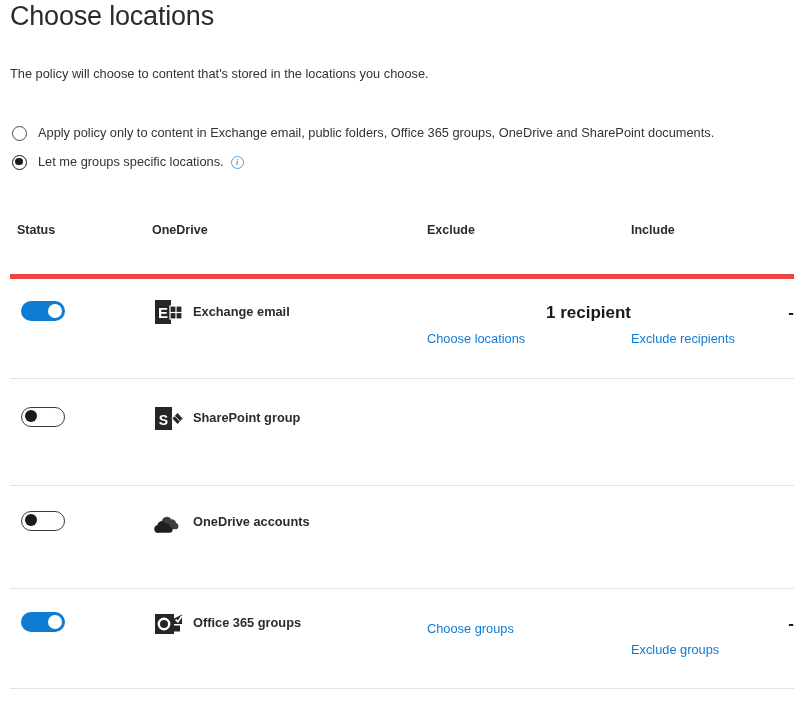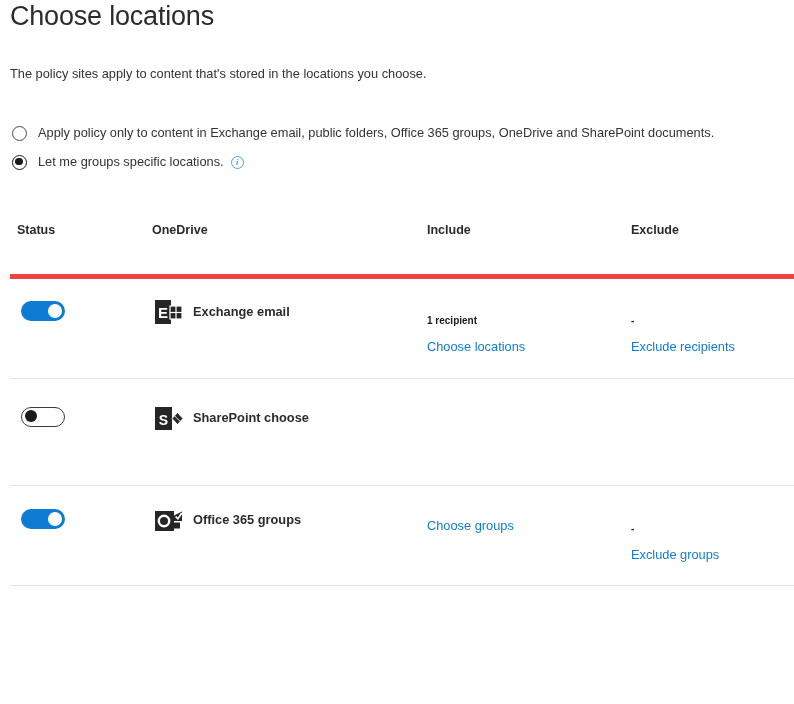--- a/index.html
+++ b/index.html
@@ -84,54 +84,54 @@
     content:""; position:absolute; left:3px; top:2.2px;
     width:12px; height:12px; border-radius:50%; background:#1a1a1a;
   }
 
   
   .loc-cell { display:flex; align-items:flex-start; }
   .loc-icon { width:32px; height:32px; flex:0 0 32px; margin-right:9px; margin-top:-4px; }
   .loc-label { font-size:12.8px; font-weight:bold; color:#2b2b2b; line-height:16px; margin-top:3px;text-align:center; }
 
   
-  .val { font-size:10px; font-weight:bold; color:#1a1a1a; line-height:18px; margin-top:11px; }
+  .val { font-size:17px; font-weight:bold; color:#1a1a1a; line-height:18px; margin-top:3px;text-align:right; }
   .link {
     display:inline-block; margin-top:9px;
     font-size:12.8px; color:#0f7cd4; text-decoration:none; cursor:pointer;
   }
 </style>
 </head>
 <body>
 
 <div class="page">
 
   <h1 class="page-title">Choose locations</h1>
 
-  <p class="page-desc">The policy sites apply to content that's stored in the locations you choose.</p>
+  <p class="page-desc">The policy will choose to content that's stored in the locations you choose.</p>
 
   <div class="radio-group">
     <div class="radio-row">
       <span class="radio"></span>
       <span class="radio-label">Apply policy only to content in Exchange email, public folders, Office 365 groups, OneDrive and SharePoint documents.</span>
     </div>
     <div class="radio-row">
       <span class="radio selected"></span>
       <span class="radio-label">Let me groups specific locations.</span>
       <span class="info-icon">i</span>
     </div>
   </div>
 
   <div class="loc-table">
 
     <div class="thead">
       <div>Status</div>
       <div>OneDrive</div>
+      <div>Exclude</div>
       <div>Include</div>
-      <div>Exclude</div>
     </div>
 
     <div class="trow r1">
       <div>
           <div class="toggle on"></div>
         </div>
       <div class="loc-cell">
         <span class="loc-icon">
           <svg viewBox="0 0 32 32" width="32" height="32">
             <rect x="3" y="3" width="16" height="24" fill="#262626"></rect>
@@ -159,26 +159,42 @@
         </div>
       <div class="loc-cell">
         <span class="loc-icon">
           <svg viewBox="0 0 32 32" width="32" height="32">
             <rect x="3" y="4" width="17" height="23" fill="#262626"></rect>
             <text x="11.5" y="21.5" text-anchor="middle" font-family="Liberation Sans, sans-serif" font-size="14" font-weight="bold" fill="#ffffff">S</text>
             <polygon points="20,15.5 25.5,9.5 31,15.5 25.5,21.5" fill="#262626" stroke="#ffffff" stroke-width="1"></polygon>
             <line x1="22.5" y1="12.8" x2="28.2" y2="18.5" stroke="#ffffff" stroke-width="0.9"></line>
           </svg>
         </span>
-        <span class="loc-label">SharePoint choose</span>
-      </div>
-      <div></div>
-      <div></div>
-    </div>
-
+        <span class="loc-label">SharePoint group</span>
+      </div>
+      <div></div>
+      <div></div>
+    </div>
+
+    <div class="trow r3">
+      <div>
+          <div class="toggle off"></div>
+        </div>
+      <div class="loc-cell">
+        <span class="loc-icon">
+          <svg viewBox="0 0 32 32" width="32" height="32">
+            <path d="M10 14 a5 4.4 0 0 1 9.5-1.6 a4 3.6 0 0 1 4.5 3.6 a3.2 3.2 0 0 1-.6 6.3 h-11.5 a4.3 4 0 0 1-1.9-8.3 z" fill="#3d3d3d"></path>
+            <path d="M5.5 18 a4.6 4.2 0 0 1 8.7-1.5 a3.7 3.4 0 0 1 4.2 3.4 a3 3 0 0 1-.5 5.9 h-10.6 a4 3.8 0 0 1-1.8-7.8 z" fill="#1f1f1f"></path>
+          </svg>
+        </span>
+        <span class="loc-label">OneDrive accounts</span>
+      </div>
+      <div></div>
+      <div></div>
+    </div>
 
     <div class="trow r4">
       <div>
           <div class="toggle on"></div>
         </div>
       <div class="loc-cell">
         <span class="loc-icon">
           <svg viewBox="0 0 32 32" width="32" height="32">
             <rect x="3" y="6" width="19" height="20" fill="#262626"></rect>
             <circle cx="12" cy="16" r="5.2" fill="none" stroke="#ffffff" stroke-width="2.4"></circle>

